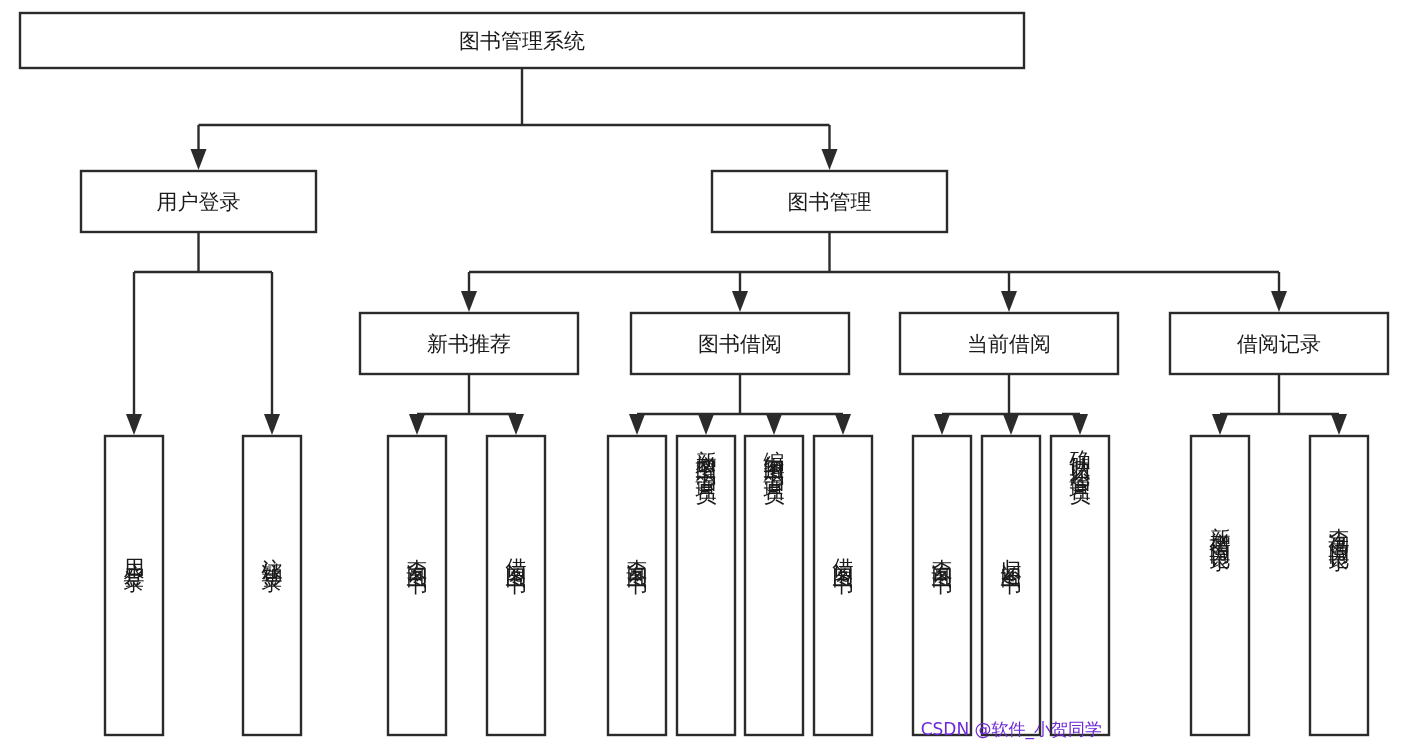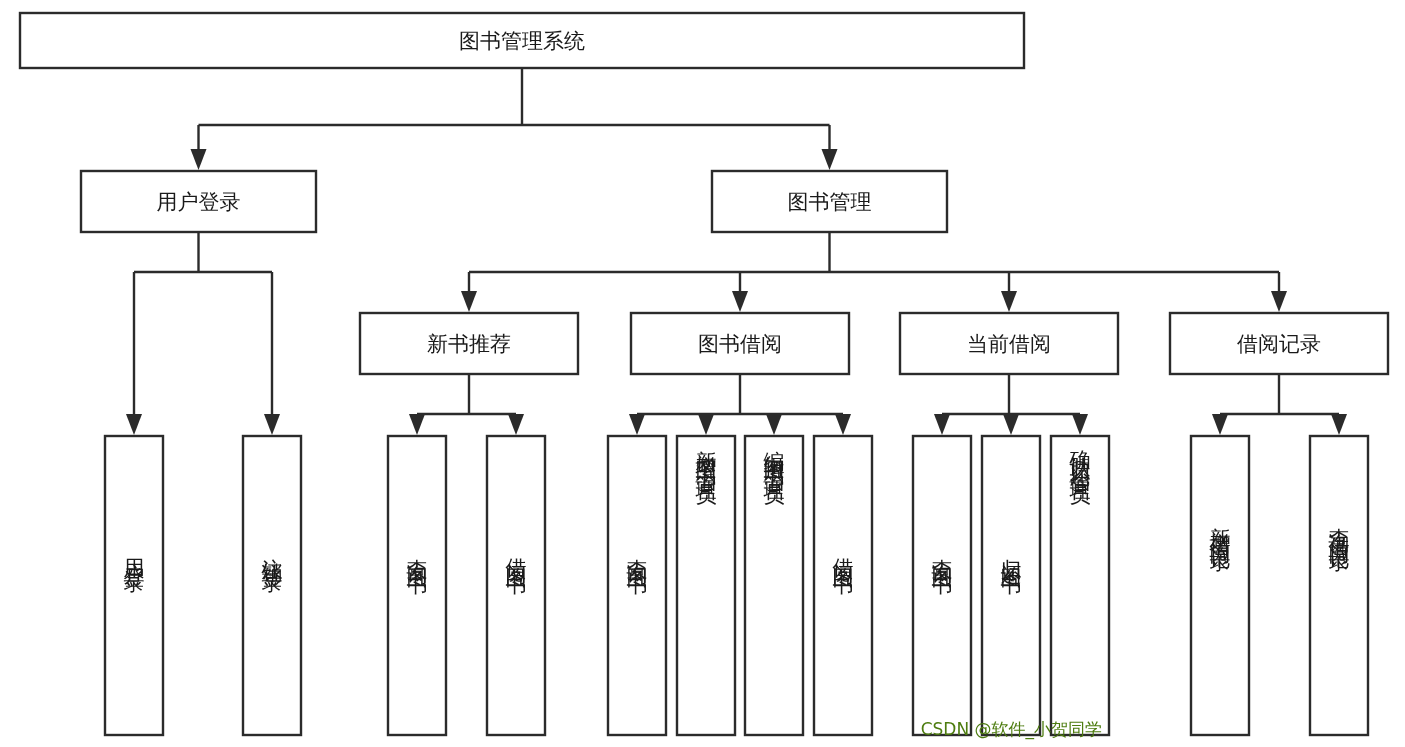--- a/index.html
+++ b/index.html
@@ -57,21 +57,21 @@
     writing-mode: vertical-rl;
     text-orientation: upright;
     letter-spacing: 5px;
   }
   .watermark-text {
     position: absolute;
     right: 10px;
     bottom: 6px;
     font-family: "DejaVu Sans", "Liberation Sans", sans-serif;
     font-size: 17px;
-    color: #4d7c0f;
+    color: #6d28d9;
     white-space: nowrap;
     pointer-events: none;
   }
 </style>
 </head>
 <body>
 
 <div id="diagram-root">
   <svg class="diagram-canvas" viewBox="0 0 1405 747">
     <g id="connectors-layer">

